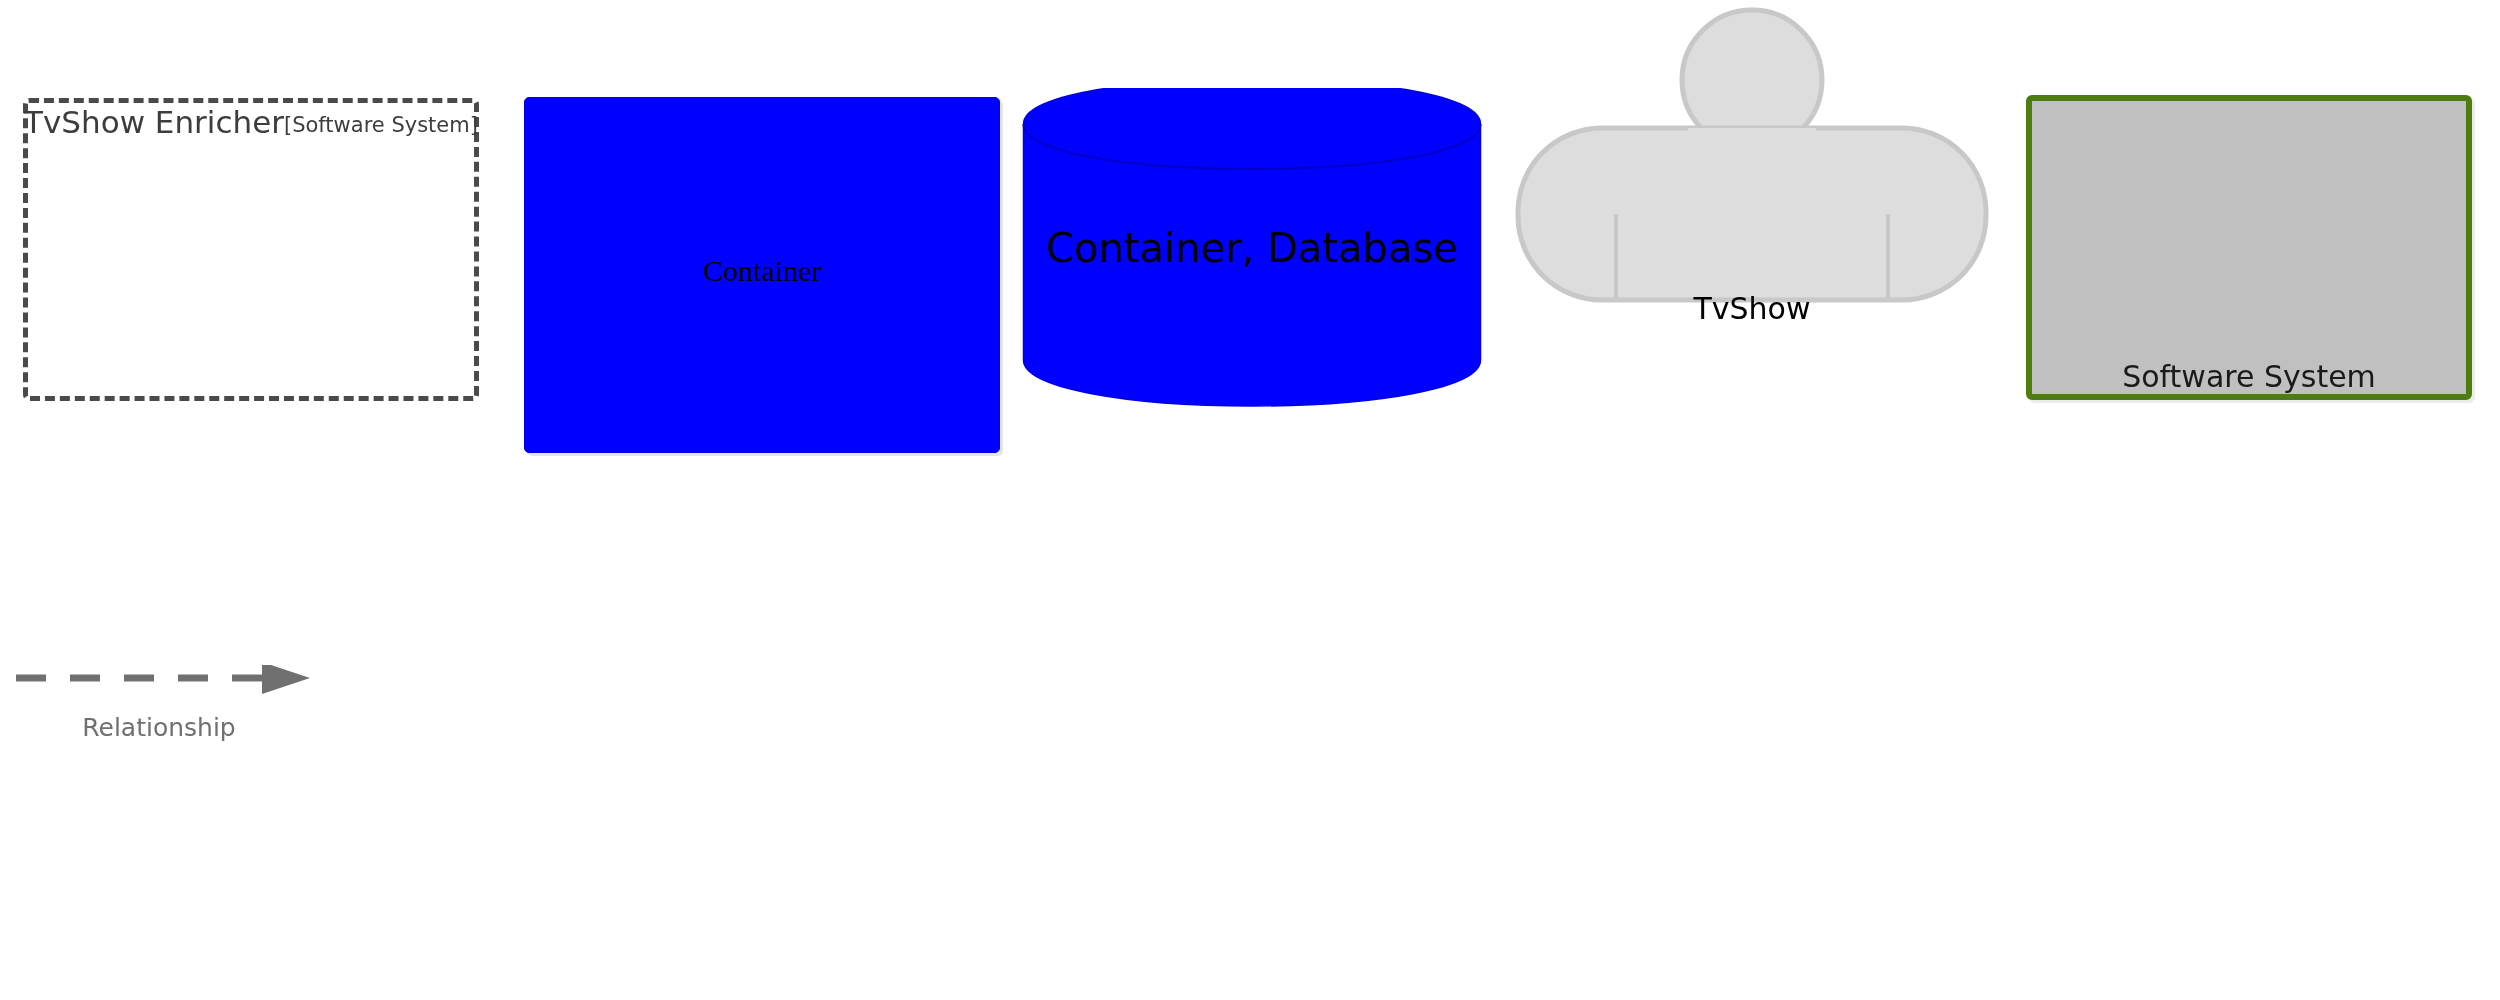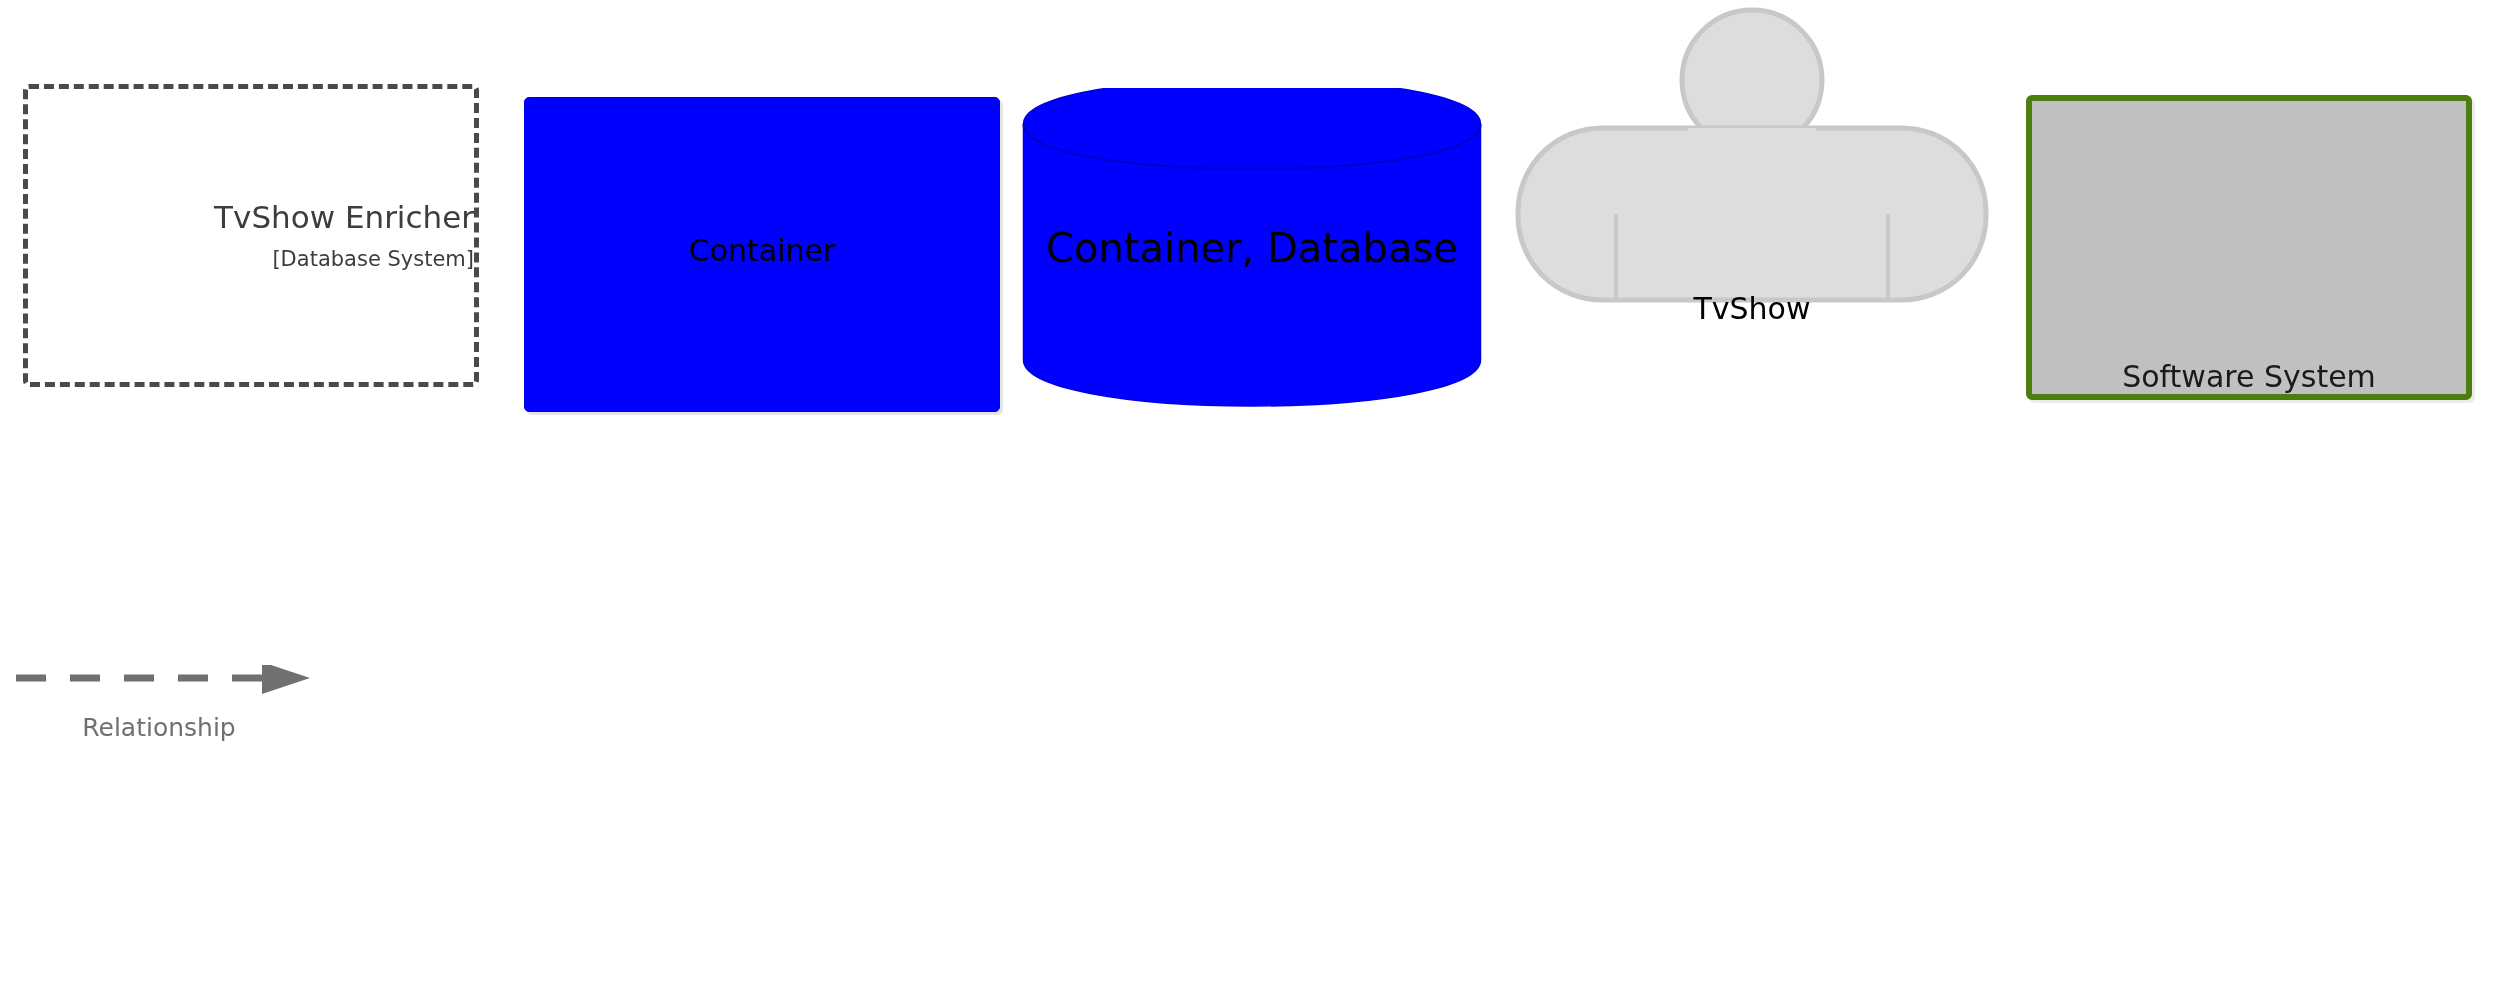--- a/index.html
+++ b/index.html
@@ -25,29 +25,29 @@
   }
 
   .node {
     position: absolute;
     box-sizing: border-box;
   }
 
   
   .sys-boundary {
     left: 23px;
-    top: 84px;
+    top: 98px;
     width: 456px;
     height: 303px;
     border: 5px dashed #4a4a4a;
     border-radius: 6px;
     background: transparent;
     display: flex;
-    flex-direction: column;
-    align-items: flex-end;
+    flex-direction: row;
+    align-items: flex-start;
     justify-content: center;
   }
   .sys-boundary .title {
     font-size: 31px;
     color: #3d3d3d;
     line-height: 1.25;
     text-align: center;
     white-space: nowrap;
   }
   .sys-boundary .subtitle {
@@ -57,28 +57,29 @@
     text-align: center;
     margin-top: 9px;
     white-space: nowrap;
   }
 
   
   .container-box {
     left: 524px;
     top: 97px;
     width: 476px;
-    height: 315px;
+    height: 356px;
     background: #0000ff;
     border: 1px solid #0000e6;
     border-radius: 5px;
     box-shadow: 3px 3px 0 0 rgba(0,0,0,0.10);
     display: flex;
     align-items: center;
     justify-content: center;
+    font-family: Liberation Serif, serif;
   }
   .container-box .label {
     font-size: 30px;
     color: #000000;
     text-align: center;
     white-space: nowrap;
     margin-top: -8px;
   }
 
   
@@ -185,21 +186,21 @@
     white-space: nowrap;
   }
 </style>
 </head>
 <body>
 
 <div id="canvas">
 
   <div class="node sys-boundary">
     <div class="title">TvShow Enricher</div>
-    <div class="subtitle">[Database System]</div>
+    <div class="subtitle">[Software System]</div>
   </div>
 
   <div class="node container-box">
     <div class="label">Container</div>
   </div>
 
   <div class="node db-cyl">
     <svg width="460" height="320" viewBox="0 0 460 320">
 
       <path d="M 1.5 36

